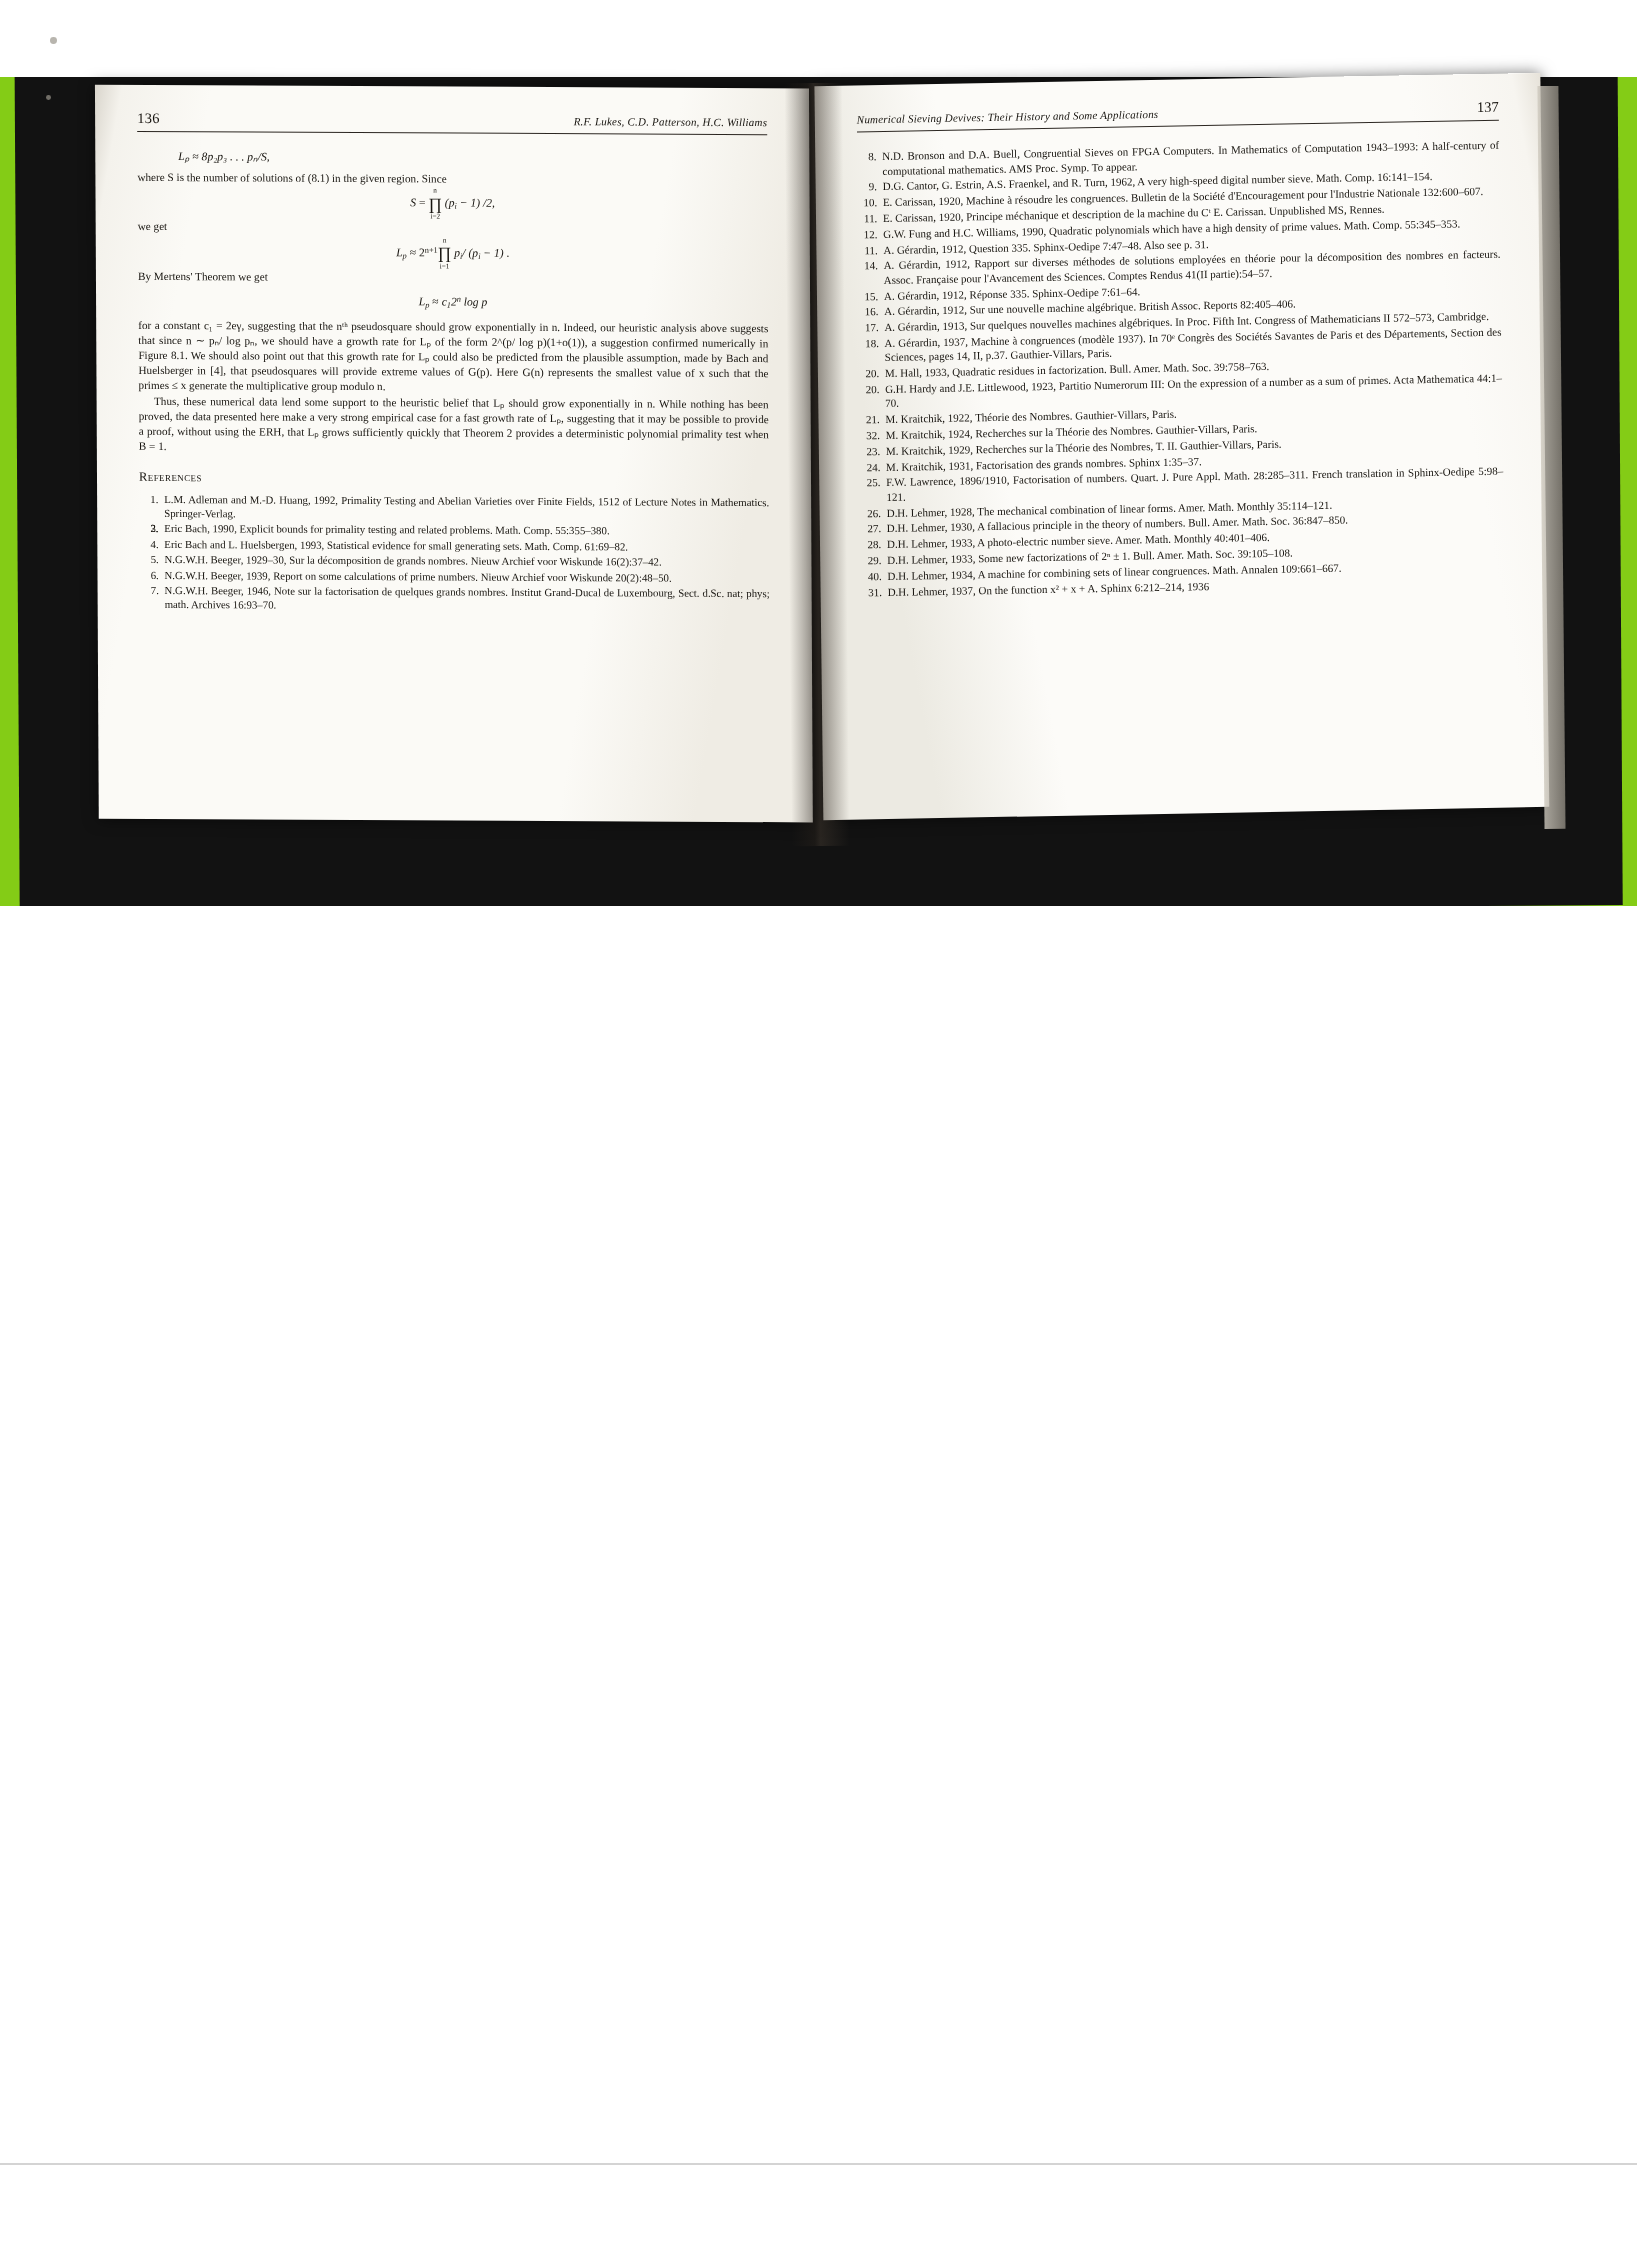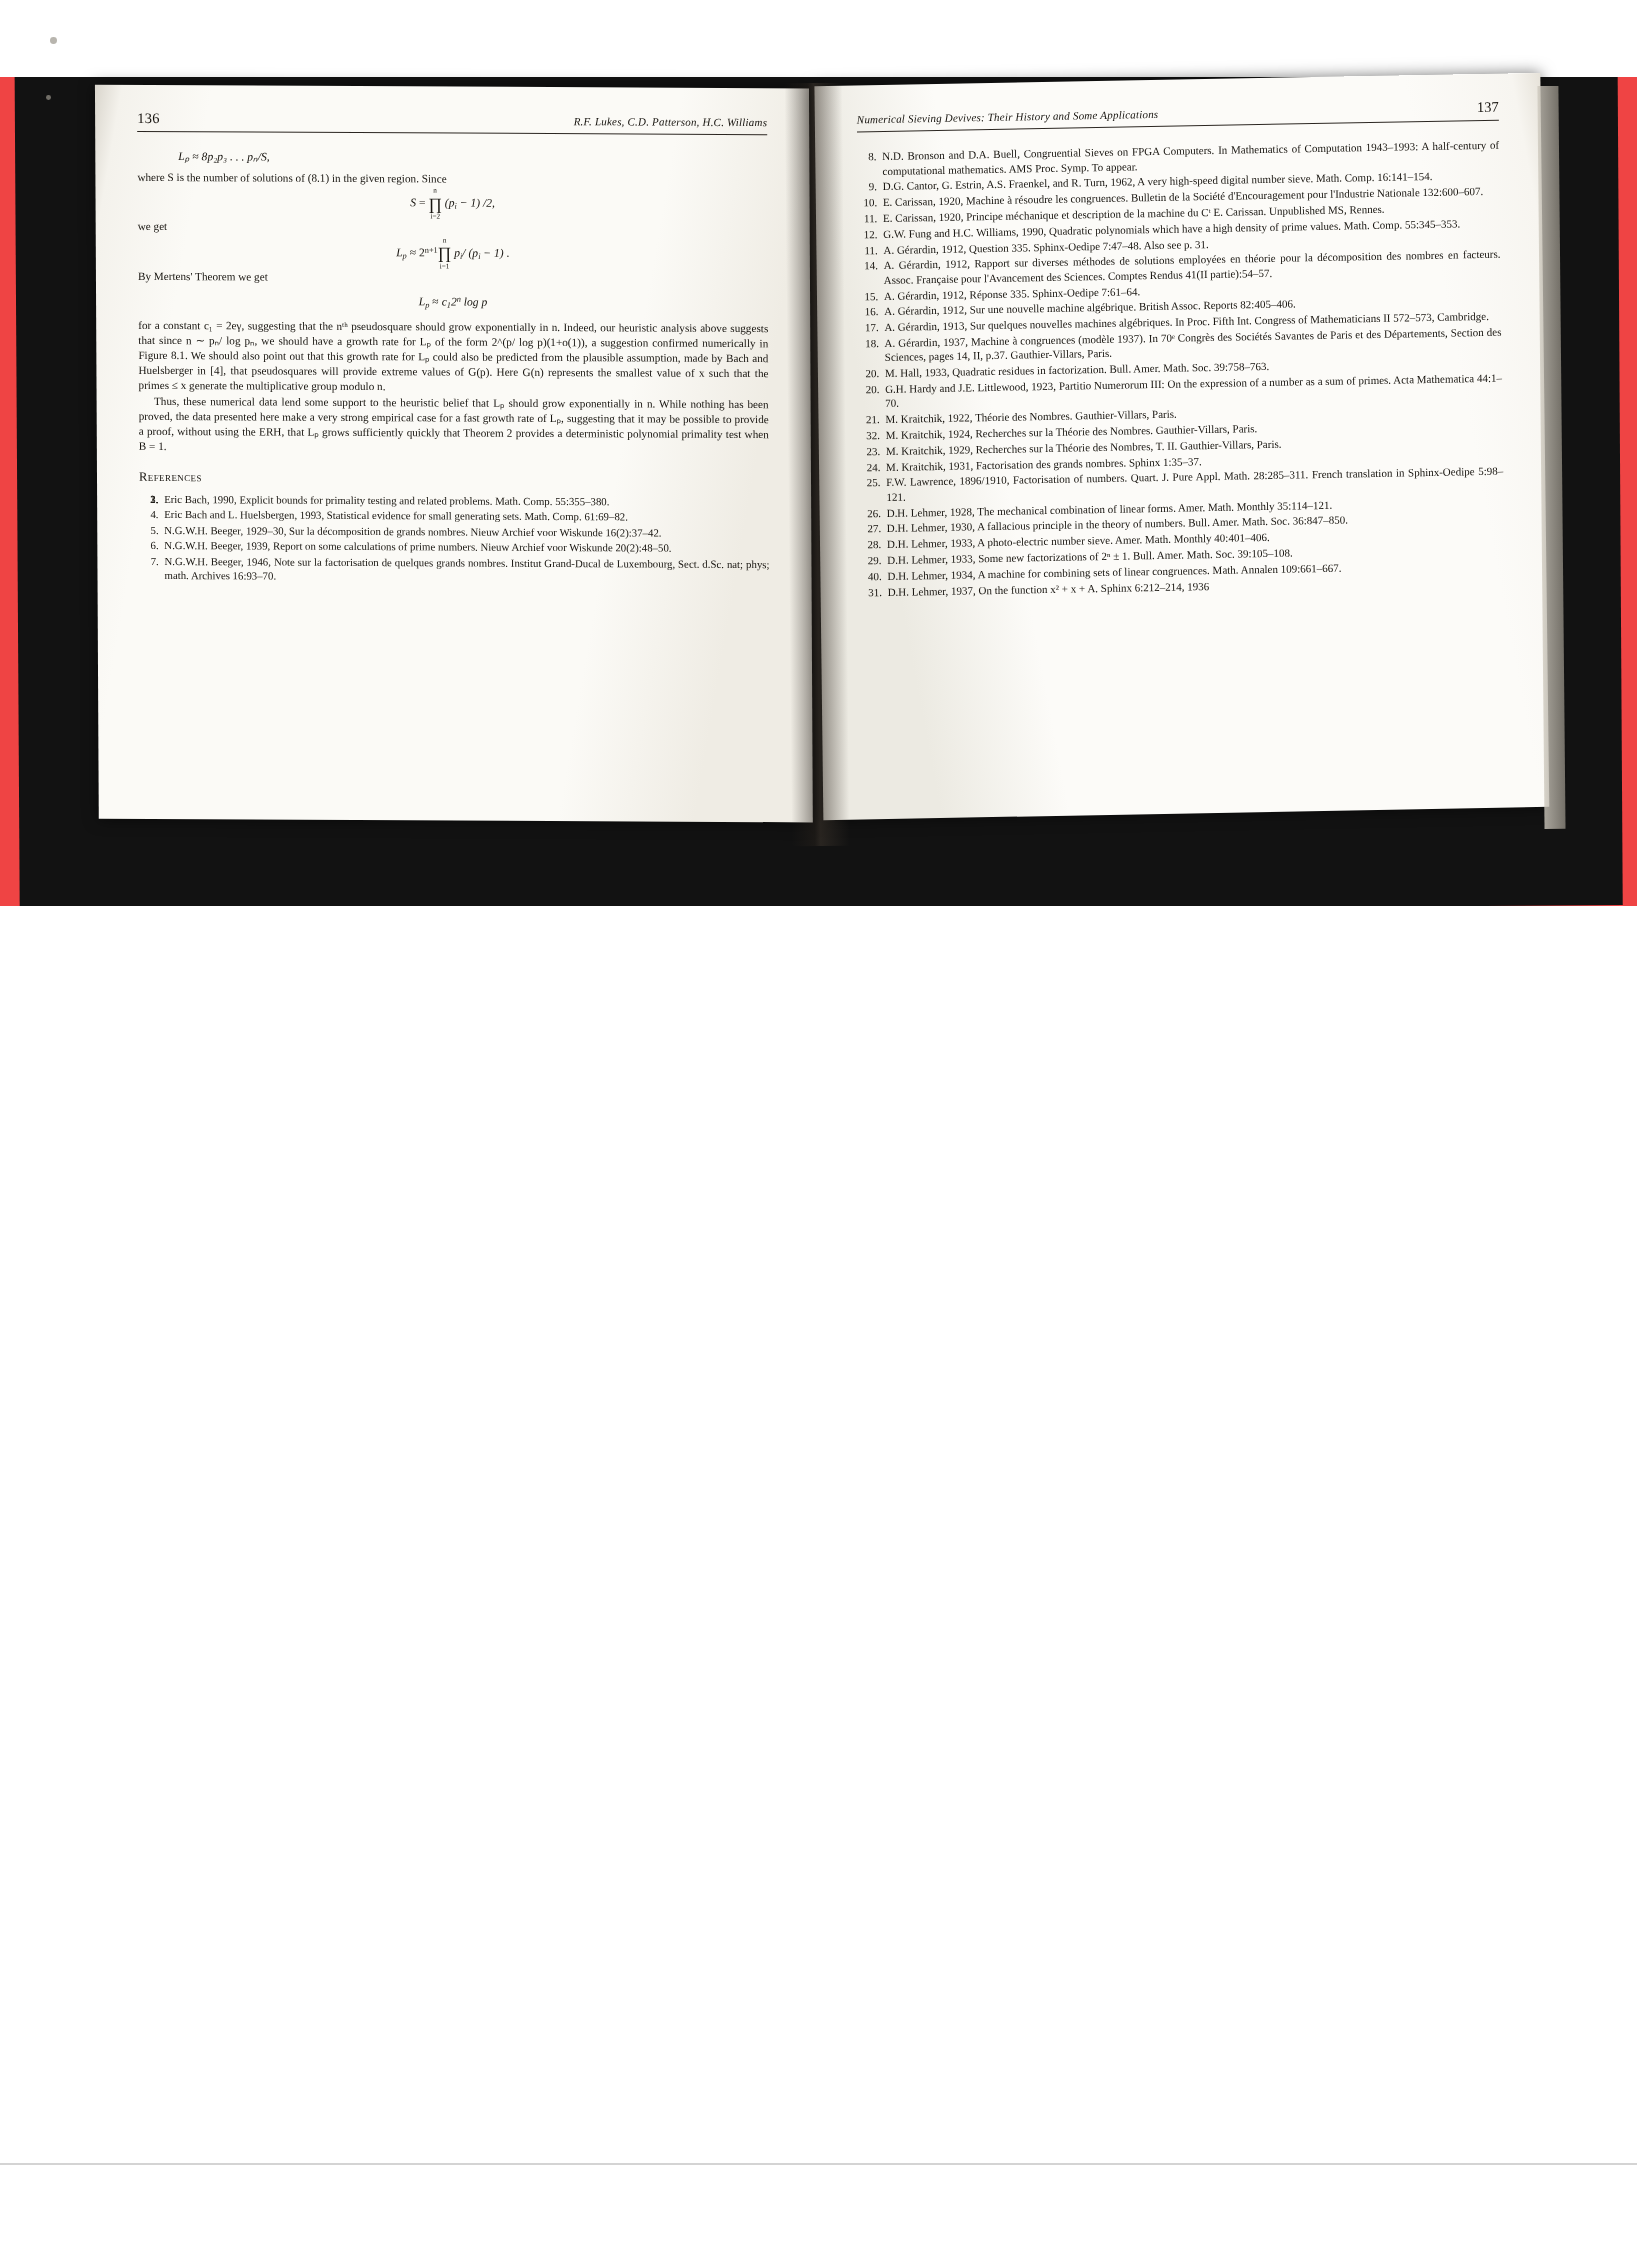--- a/index.html
+++ b/index.html
@@ -12,21 +12,21 @@
   }
   body {
     font-family: "Liberation Serif", serif;
   }
   
   #scan-bed {
     position: absolute;
     left: 0; top: 0;
     width: 1638px;
     height: 1448px;
-    background: #ef4444;
+    background: #84cc16;
   }
   #dark-plate {
     position: absolute;
     left: 17.4px; top: 11.6px;
     width: 1603px; height: 898px;
     background: #121212;
     transform: rotate(-0.35deg);
   }
   #dark-plate2 {
     position: absolute;
@@ -250,21 +250,21 @@
           <div class="eq">
             <span class="ital">L<span class="sub">p</span></span><span class="plain"> ≈ </span><span class="ital">c<span class="sub">1</span>2<span class="sup">n</span> log p</span>
           </div>
 
           <p class="para noind">for a constant c₁ = 2eγ, suggesting that the nᵗʰ pseudosquare should grow exponentially in n. Indeed, our heuristic analysis above suggests that since n ∼ pₙ/ log pₙ, we should have a growth rate for Lₚ of the form 2^(p/ log p)(1+o(1)), a suggestion confirmed numerically in Figure 8.1. We should also point out that this growth rate for Lₚ could also be predicted from the plausible assumption, made by Bach and Huelsberger in [4], that pseudosquares will provide extreme values of G(p). Here G(n) represents the smallest value of x such that the primes ≤ x generate the multiplicative group modulo n.</p>
           <p class="para">Thus, these numerical data lend some support to the heuristic belief that Lₚ should grow exponentially in n. While nothing has been proved, the data presented here make a very strong empirical case for a fast growth rate of Lₚ, suggesting that it may be possible to provide a proof, without using the ERH, that Lₚ grows sufficiently quickly that Theorem 2 provides a deterministic polynomial primality test when B = 1.</p>
 
           <h2 class="refs-head">References</h2>
 
           <ol class="ref-list">
-            <li><span class="refnum">1.</span></li>
+            <li><span class="refnum">1.</span><span>L.M. Adleman and M.-D. Huang, 1992, Primality Testing and Abelian Varieties over Finite Fields, 1512 of Lecture Notes in Mathematics. Springer-Verlag.</span></li>
             <li><span class="refnum">2.</span></li>
             <li><span class="refnum">3.</span><span>Eric Bach, 1990, Explicit bounds for primality testing and related problems. Math. Comp. 55:355–380.</span></li>
             <li><span class="refnum">4.</span><span>Eric Bach and L. Huelsbergen, 1993, Statistical evidence for small generating sets. Math. Comp. 61:69–82.</span></li>
             <li><span class="refnum">5.</span><span>N.G.W.H. Beeger, 1929–30, Sur la décomposition de grands nombres. Nieuw Archief voor Wiskunde 16(2):37–42.</span></li>
             <li><span class="refnum">6.</span><span>N.G.W.H. Beeger, 1939, Report on some calculations of prime numbers. Nieuw Archief voor Wiskunde 20(2):48–50.</span></li>
             <li><span class="refnum">7.</span><span>N.G.W.H. Beeger, 1946, Note sur la factorisation de quelques grands nombres. Institut Grand-Ducal de Luxembourg, Sect. d.Sc. nat; phys; math. Archives 16:93–70.</span></li>
           </ol>
 
         </div>
       </div>

